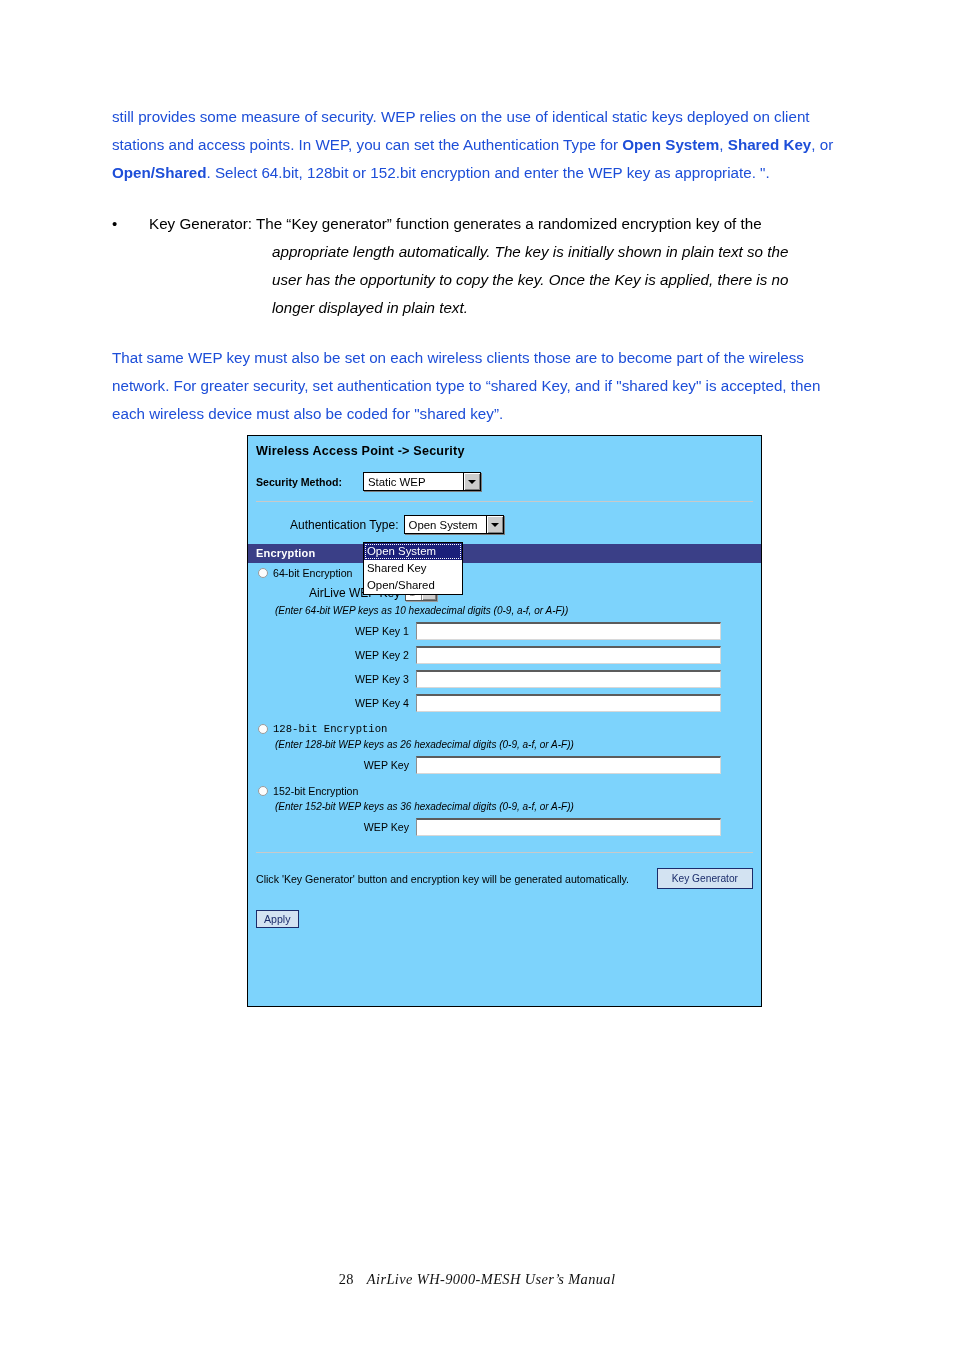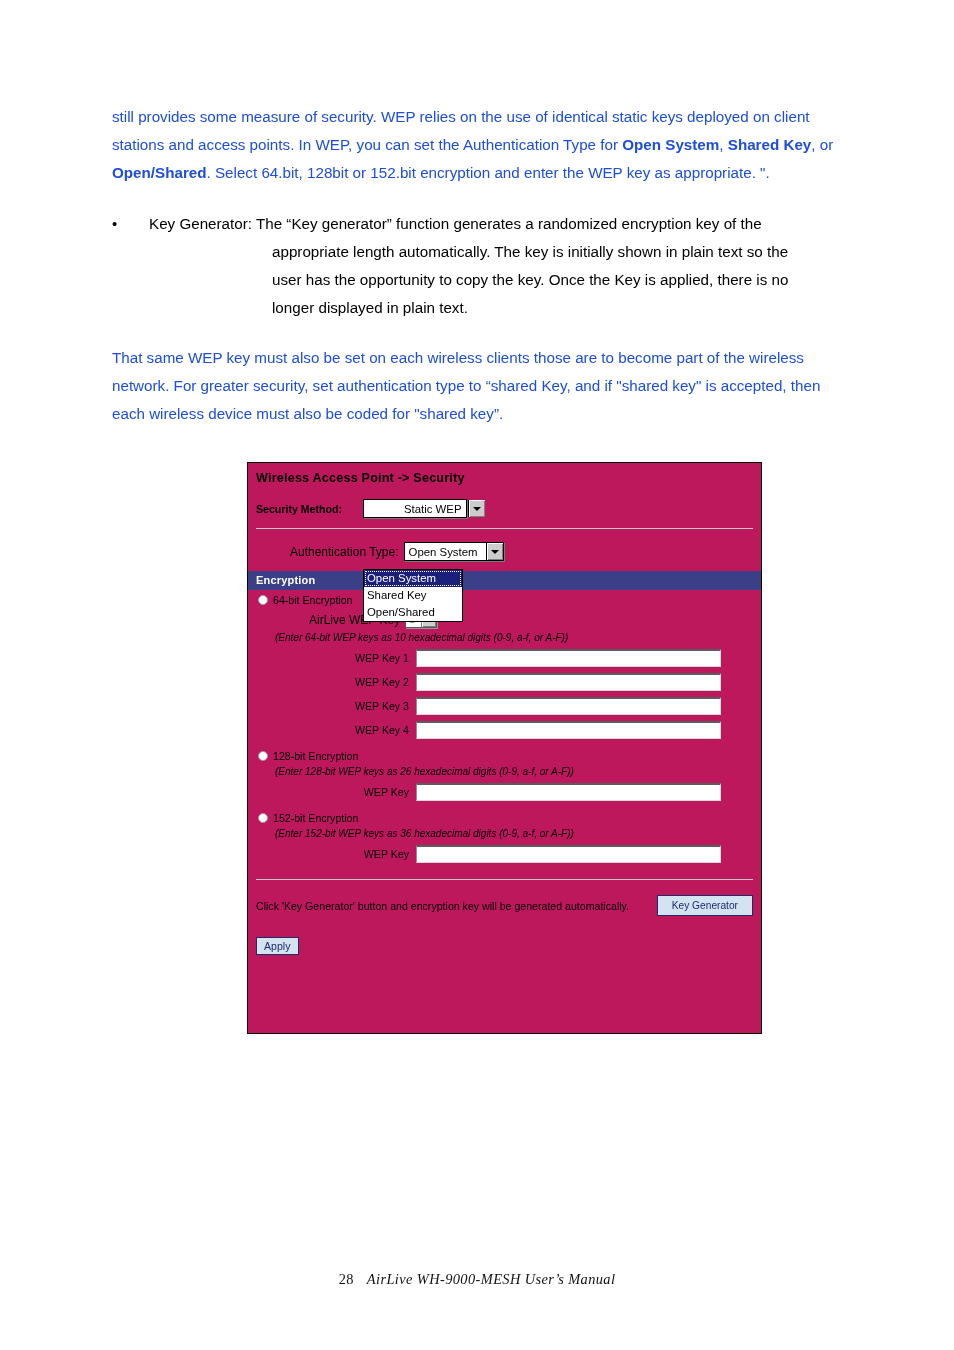--- a/index.html
+++ b/index.html
@@ -47,35 +47,36 @@
   }
   .bullet-first-line {
     margin-left: 37px;
     font-size: 15.2px;
     line-height: 28px;
   }
   .bullet-rest {
     margin-left: 160px;
     font-size: 15.2px;
     line-height: 28px;
+    font-style: italic;
   }
 
   .para-closing {
     margin-top: 22px;
   }
 
   
   .screenshot-panel {
     position: absolute;
     left: 247px;
-    top: 462px;
+    top: 435px;
     width: 515px;
     height: 572px;
     border: 1.6px solid #000000;
-    background: #be185d;
+    background: #7dd3fc;
     font-family: "Liberation Sans", sans-serif;
     box-sizing: border-box;
     overflow: visible;
   }
 
   .panel-title {
     font-size: 12.6px;
     font-weight: bold;
     color: #000;
     padding: 8px 0 0 8px;
@@ -134,21 +135,21 @@
     width: 0; height: 0;
     border-left: 4px solid transparent;
     border-right: 4px solid transparent;
     border-top: 4px solid #000000;
   }
   .win-select.disabled { box-shadow: 1px 1px 0 #9a9a9a; border-color: #555; }
   .win-select.disabled .val { color: #8a8a8a; }
   .win-select.disabled .arrow-btn { background: #cfcfcf; border-left-color: #808080; }
   .win-select.disabled .tri-down { border-top-color: #8a8a8a; }
 
-  .sel-security { width: 104px; padding-left: 36px; }
+  .sel-security { width: 118px; }
   .sel-auth     { width: 100px; }
   .sel-defkey   { width: 32px; height: 17px; }
   .sel-defkey .val { font-size: 10.4px; padding: 0 2px 0 3px; }
   .sel-defkey .arrow-btn { width: 14px; }
 
   .hr-light {
     border: none;
     border-top: 1.3px solid #c9c9c9;
     margin: 10px 8px 0 8px;
   }
@@ -387,21 +388,21 @@
   </div>
   <div class="field-row">
     <span class="field-label">WEP Key 3</span>
     <div class="text-input"></div>
   </div>
   <div class="field-row">
     <span class="field-label">WEP Key 4</span>
     <div class="text-input"></div>
   </div>
 
-  <div class="radio-line" style="padding-top:11px;">
+  <div class="radio-line" style="padding-top:11px;font-family:Liberation Mono, monospace;">
     <span class="radio"></span>
     <span class="radio-label">128-bit Encryption</span>
   </div>
   <div class="hint">(Enter 128-bit WEP keys as 26 hexadecimal digits (0-9, a-f, or A-F))</div>
   <div class="field-row">
     <span class="field-label">WEP Key</span>
     <div class="text-input"></div>
   </div>
 
   <div class="radio-line" style="padding-top:11px;">

